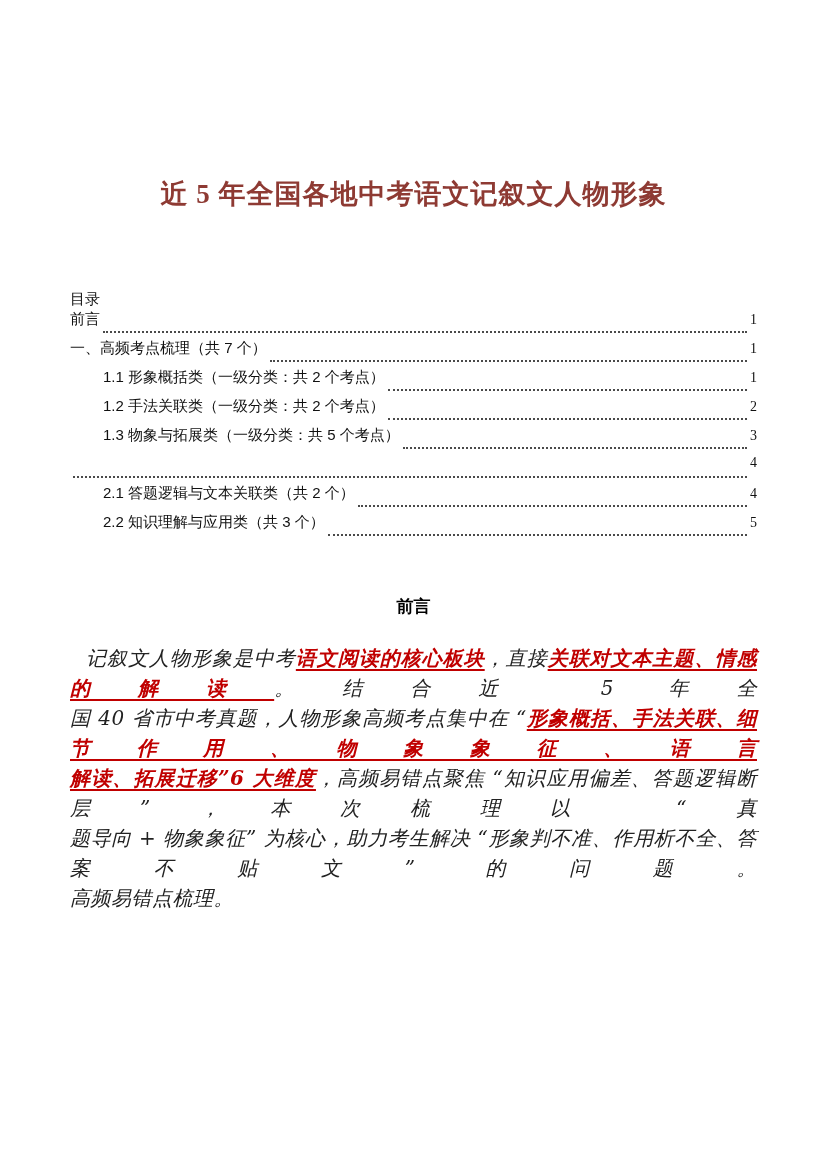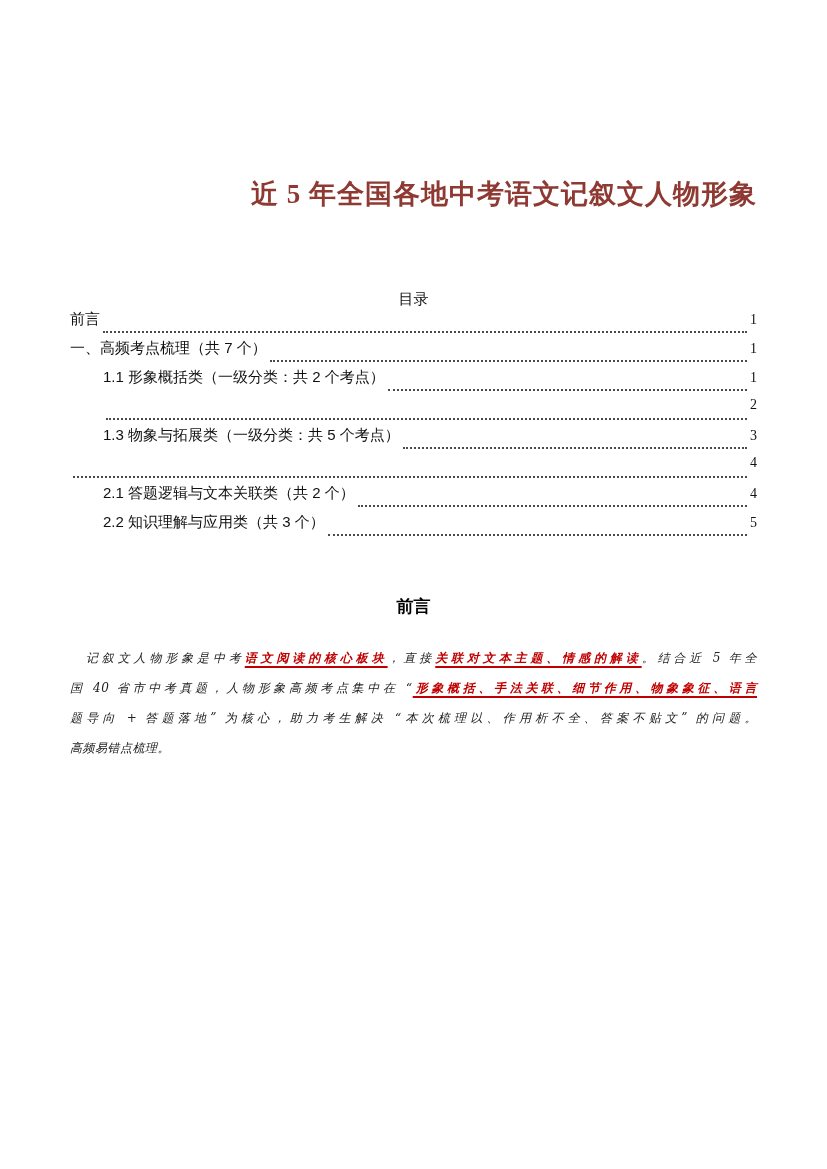--- a/index.html
+++ b/index.html
@@ -12,33 +12,32 @@
     box-sizing: border-box;
     padding: 0 70px;
     overflow: hidden;
     font-family: "Liberation Serif", serif;
     color: #1a1a1a;
   }
 
   
   .doc-title {
     margin: 168px 0 0 0;
-    text-align: right;
+    text-align: center;
     font-size: 27px;
     font-weight: bold;
     line-height: 52px;
     letter-spacing: 1px;
     color: var(--title-color, #8e3a33);
     font-family: "Liberation Serif", serif;
   }
 
   
   .toc-heading {
     margin-top: 70px;
-    text-align: center;
     font-size: 15px;
     line-height: 18px;
     color: #111;
     font-family: "Liberation Sans", sans-serif;
   }
   .toc { margin-top: 2px; }
   .toc-row {
     display: flex;
     align-items: baseline;
     height: 29px;
@@ -65,21 +64,21 @@
     margin: 54px 0 0 0;
     text-align: center;
     font-size: 17px;
     font-weight: bold;
     line-height: 22px;
     color: #000;
     font-family: "Liberation Sans", sans-serif;
   }
   .preface-body { margin-top: 25px; }
   .pline {
-    font-size: 12px;
+    font-size: 20px;
     line-height: 30px;
     font-style: italic;
     font-weight: 500;
     font-family: "DejaVu Serif", "Liberation Serif", serif;
     color: #222;
     letter-spacing: 0.5px;
   }
   .pline.justify { text-align: justify; text-align-last: justify; }
   .pline.indent { text-indent: 16px; }
   .seg-red {
@@ -112,20 +111,21 @@
         <span class="toc-label">一、高频考点梳理（共 7 个）</span>
         <span class="toc-leader"></span>
         <span class="toc-page">1</span>
       </a>
       <a class="toc-row level1">
         <span class="toc-label">1.1 形象概括类（一级分类：共 2 个考点）</span>
         <span class="toc-leader"></span>
         <span class="toc-page">1</span>
       </a>
       <a class="toc-row level1">
+        <span class="toc-label">1.2 手法关联类（一级分类：共 2 个考点）</span>
         <span class="toc-leader"></span>
         <span class="toc-page">2</span>
       </a>
       <a class="toc-row level1">
         <span class="toc-label">1.3 物象与拓展类（一级分类：共 5 个考点）</span>
         <span class="toc-leader"></span>
         <span class="toc-page">3</span>
       </a>
       <a class="toc-row">
         <span class="toc-leader"></span>
@@ -141,17 +141,18 @@
         <span class="toc-leader"></span>
         <span class="toc-page">5</span>
       </a>
     </nav>
 
   <h2 class="preface-heading">前言</h2>
 
   <div class="preface-body" id="preface-body">
       <div class="pline justify indent"><span class="seg-normal">记叙文人物形象是中考</span><span class="seg-red">语文阅读的核心板块</span><span class="seg-normal">，直接</span><span class="seg-red">关联对文本主题、情感的解读</span><span class="seg-normal">。结合近 5 年全</span></div>
       <div class="pline justify"><span class="seg-normal">国 40 省市中考真题，人物形象高频考点集中在 “</span><span class="seg-red">形象概括、手法关联、细节作用、物象象征、语言</span></div>
-      <div class="pline justify"><span class="seg-normal">题导向 + 答题落地” 为核心，助力考生解决 “本次梳理以、作用析不全、答案不贴文” 的问题。</span></div>
+      <div class="pline justify"><span class="seg-red">解读、拓展迁移”6 大维度</span><span class="seg-normal">，高频易错点聚焦 “知识应用偏差、答题逻辑断层”，本次梳理以 “真</span></div>
+      <div class="pline justify"><span class="seg-normal">题导向 + 物象象征” 为核心，助力考生解决 “形象判不准、作用析不全、答案不贴文” 的问题。</span></div>
       <div class="pline"><span class="seg-normal">高频易错点梳理。</span></div>
     </div>
 
 </div>
 
 </body></html>

